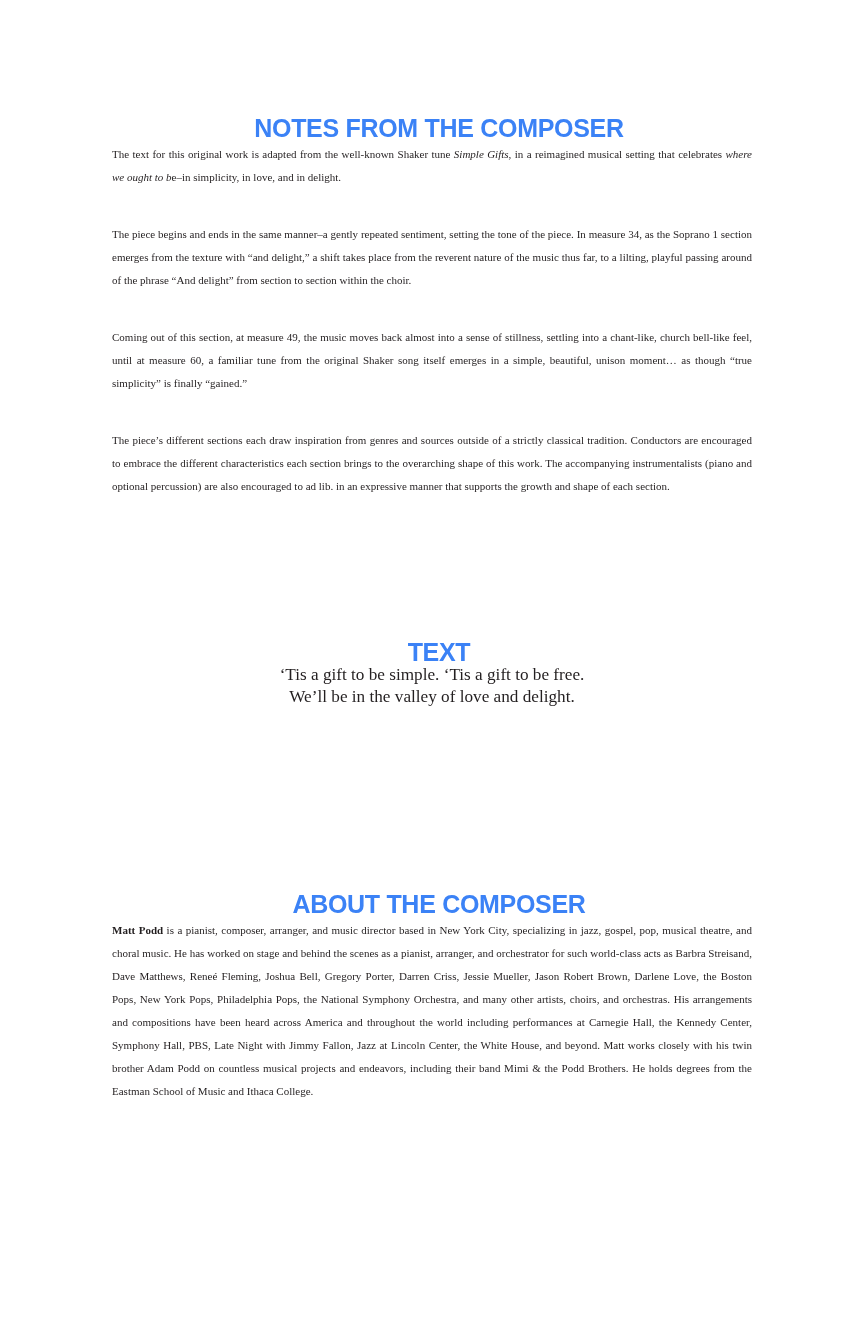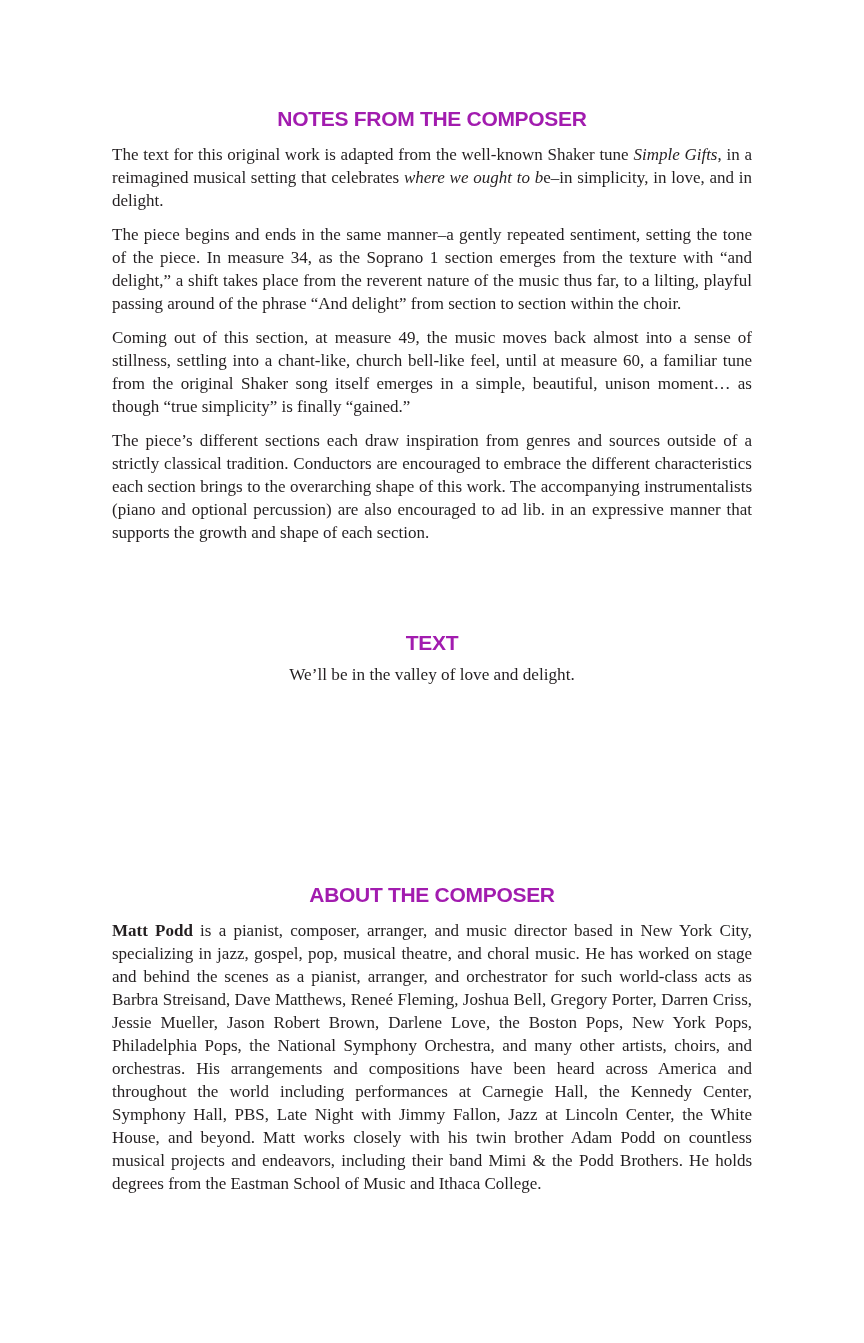--- a/index.html
+++ b/index.html
@@ -1,29 +1,29 @@
 <!DOCTYPE html>
 <html><head>
 <meta charset="utf-8">
 <style>
   html, body { margin: 0; padding: 0; background: #ffffff; }
   body { width: 864px; height: 1343px; position: relative; overflow: hidden; color: #231f20; }
   .page { position: absolute; left: 112px; top: 0; width: 640px; }
   .heading {
     font-family: "Liberation Sans", sans-serif;
     font-weight: bold;
-    font-size: 21px;
+    font-size: 25px;
     text-align: center;
     letter-spacing: -0.3px;
-    margin: 0;
-    color: #a21caf;
+    margin: 7px;
+    color: #3b82f6;
   }
   .body-p {
     font-family: "Liberation Serif", serif;
-    font-size: 17px;
+    font-size: 11px;
     line-height: 23px;
     text-align: justify;
     margin: 0;
     color: #231f20;
   }
   .verse {
     font-family: "Liberation Serif", serif;
     font-size: 17.2px;
     line-height: 22px;
     text-align: center;
@@ -51,20 +51,21 @@
 
   <p id="p2" class="body-p">The piece begins and ends in the same manner–a gently repeated sentiment, setting the tone of the piece. In measure 34, as the Soprano 1 section emerges from the texture with “and delight,” a shift takes place from the reverent nature of the music thus far, to a lilting, playful passing around of the phrase “And delight” from section to section within the choir.</p>
 
   <p id="p3" class="body-p">Coming out of this section, at measure 49, the music moves back almost into a sense of stillness, settling into a chant-like, church bell-like feel, until at measure 60, a familiar tune from the original Shaker song itself emerges in a simple, beautiful, unison moment… as though “true simplicity” is finally “gained.”</p>
 
   <p id="p4" class="body-p">The piece’s different sections each draw inspiration from genres and sources outside of a strictly classical tradition. Conductors are encouraged to embrace the different characteristics each section brings to the overarching shape of this work. The accompanying instrumentalists (piano and optional percussion) are also encouraged to ad lib. in an expressive manner that supports the growth and shape of each section.</p>
 
   <h2 id="h-text" class="heading">TEXT</h2>
 
   <div id="verse" class="verse">
+    <div>‘Tis a gift to be simple. ‘Tis a gift to be free.</div>
     <div>We’ll be in the valley of love and delight.</div>
   </div>
 
   <h2 id="h-about" class="heading">ABOUT THE COMPOSER</h2>
 
   <p id="p5" class="body-p"><b>Matt Podd</b><span> is a pianist, composer, arranger, and music director based in New York City, specializing in jazz, gospel, pop, musical theatre, and choral music. He has worked on stage and behind the scenes as a pianist, arranger, and orchestrator for such world-class acts as Barbra Streisand, Dave Matthews, Reneé Fleming, Joshua Bell, Gregory Porter, Darren Criss, Jessie Mueller, Jason Robert Brown, Darlene Love, the Boston Pops, New York Pops, Philadelphia Pops, the National Symphony Orchestra, and many other artists, choirs, and orchestras. His arrangements and compositions have been heard across America and throughout the world including performances at Carnegie Hall, the Kennedy Center, Symphony Hall, PBS, Late Night with Jimmy Fallon, Jazz at Lincoln Center, the White House, and beyond. Matt works closely with his twin brother Adam Podd on countless musical projects and endeavors, including their band Mimi &amp; the Podd Brothers. He holds degrees from the Eastman School of Music and Ithaca College.</span></p>
 
 </div>
 
 </body></html>

